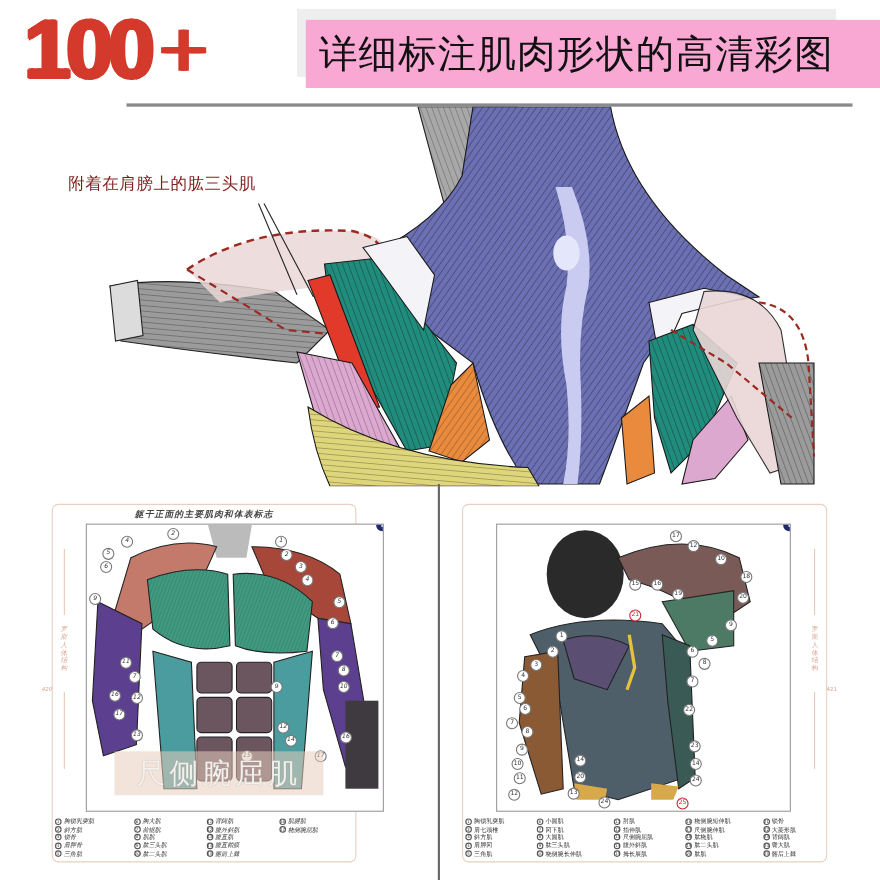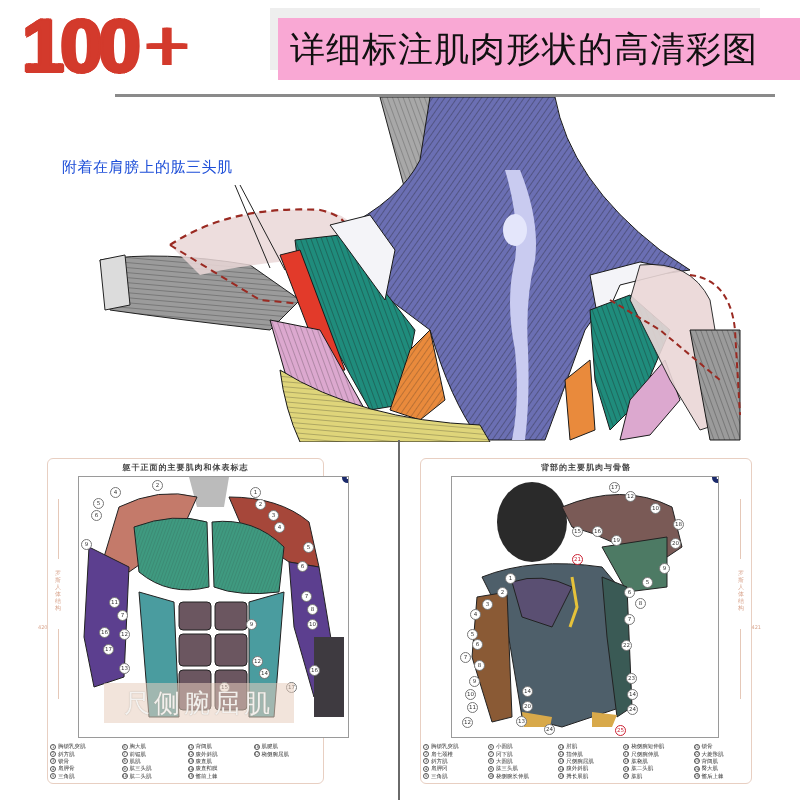--- a/index.html
+++ b/index.html
@@ -32,30 +32,30 @@
   .title-text {
     font-family: "DejaVu Sans", sans-serif; font-size: 35px; color: #111; letter-spacing: 1px;
   }
   .header-rule {
     position: absolute; left: 115px; top: 94px; width: 660px; height: 3px; background: #8a8a8a;
   }
 
   
   .illus { position: absolute; left: 0; top: 97px; width: 800px; height: 345px; }
   .annot {
-    position: absolute; left: 62px; top: 158px; font-size: 15px; color: #1d4ed8; letter-spacing: 0.5px;
+    position: absolute; left: 62px; top: 158px; font-size: 15px; color: #7f1d1d; letter-spacing: 0.5px;
   }
 
   
   .spine { position: absolute; left: 398px; top: 440px; width: 2px; height: 360px; background: #6a6a6a; }
   .page {
     position: absolute; top: 458px; height: 326px;
     border: 1px solid #e8cfc2; border-radius: 6px; background: #fff;
   }
-  .page.left { left: 47px; width: 277px; }
+  .page.left { left: 47px; width: 277px; font-style: italic; }
   .page.right { left: 420px; width: 332px; }
   .page-title {
     position: absolute; top: 3px; left: 0; right: 0; text-align: center;
     font-size: 8px; color: #444; font-weight: bold; letter-spacing: 1px;
   }
   .plate {
     position: absolute; top: 17px; height: 262px; border: 1px solid #9a9a9a; background: #fff; overflow: hidden;
   }
   .page.left .plate { left: 30px; width: 271px; }
   .page.right .plate { left: 30px; width: 268px; }
@@ -306,21 +306,20 @@
         <span>肌腱肌</span>
       </div>
       <div class="legend-item">
         <span class="circ">17</span>
         <span>桡侧腕屈肌</span>
       </div>
     </div>
 </div>
 
 <div class="page right">
-  <div class="page-title">背部的主要肌肉与骨骼</div>
   <div class="side-line" style="right:10px; top:40px; height:60px;"></div>
   <div class="side-label" style="right:5px;">罗斯人体结构</div>
   <div class="side-line" style="right:10px; top:170px; height:70px;"></div>
   <div class="page-num" style="right:-10px;">421</div>
   <div class="plate">
     <svg width="268" height="262" viewBox="0 0 268 262">
       <ellipse cx="80" cy="45" rx="35" ry="40" fill="#2a2a2a"></ellipse>
       <path d="M110 30 Q170 5 220 30 L230 70 L200 90 Q160 60 120 50 Z" fill="#7a5a56" stroke="#222"></path>
       <path d="M150 70 L215 60 L215 110 L175 115 Z" fill="#4d7a64" stroke="#222"></path>
       <path d="M30 100 Q80 80 150 90 L175 120 L170 230 L140 240 L110 250 L70 240 L55 150 Z" fill="#4e5f6a" stroke="#222"></path>

